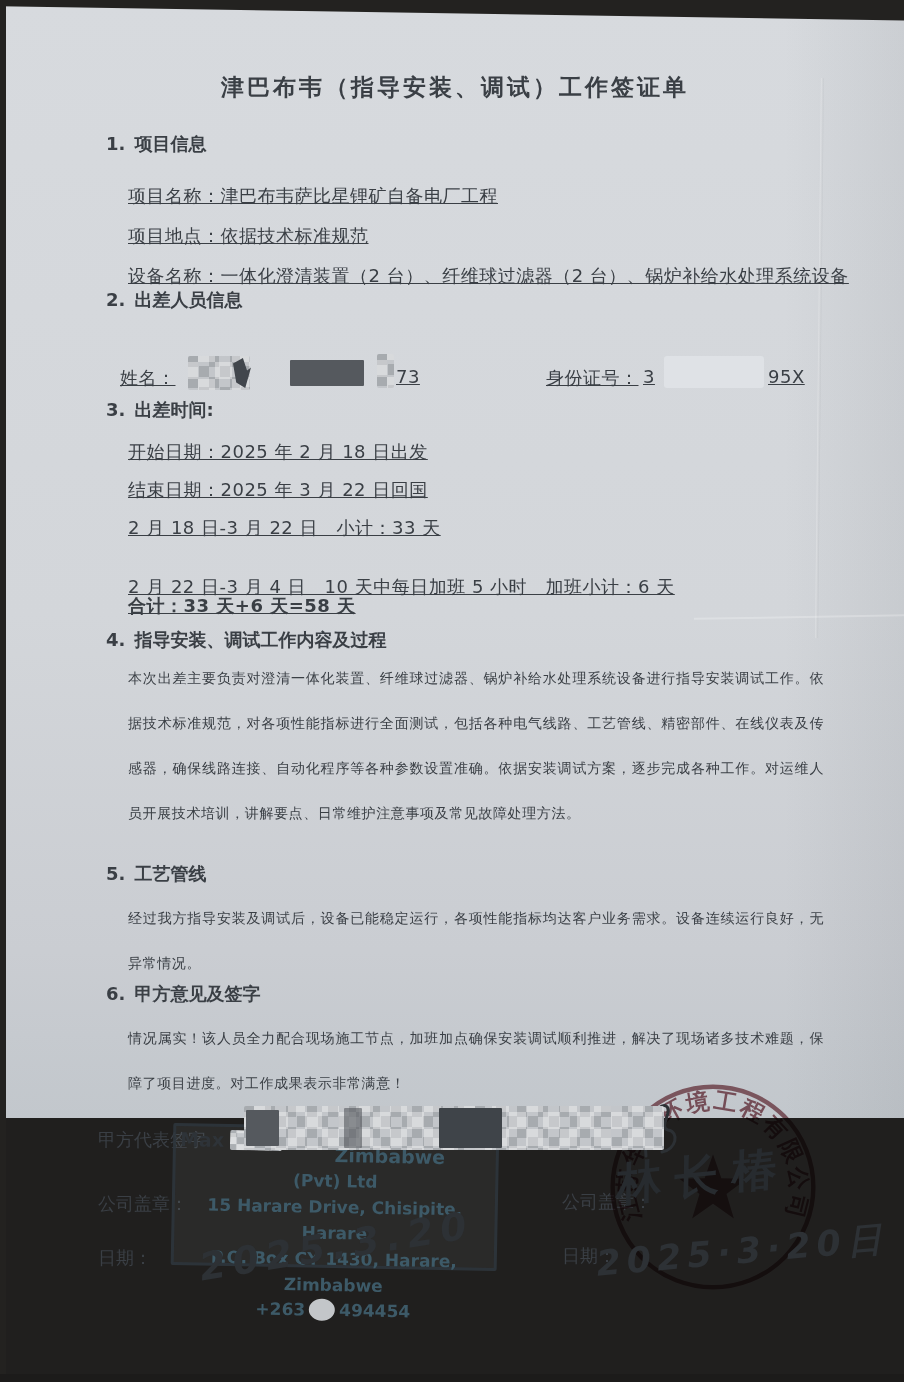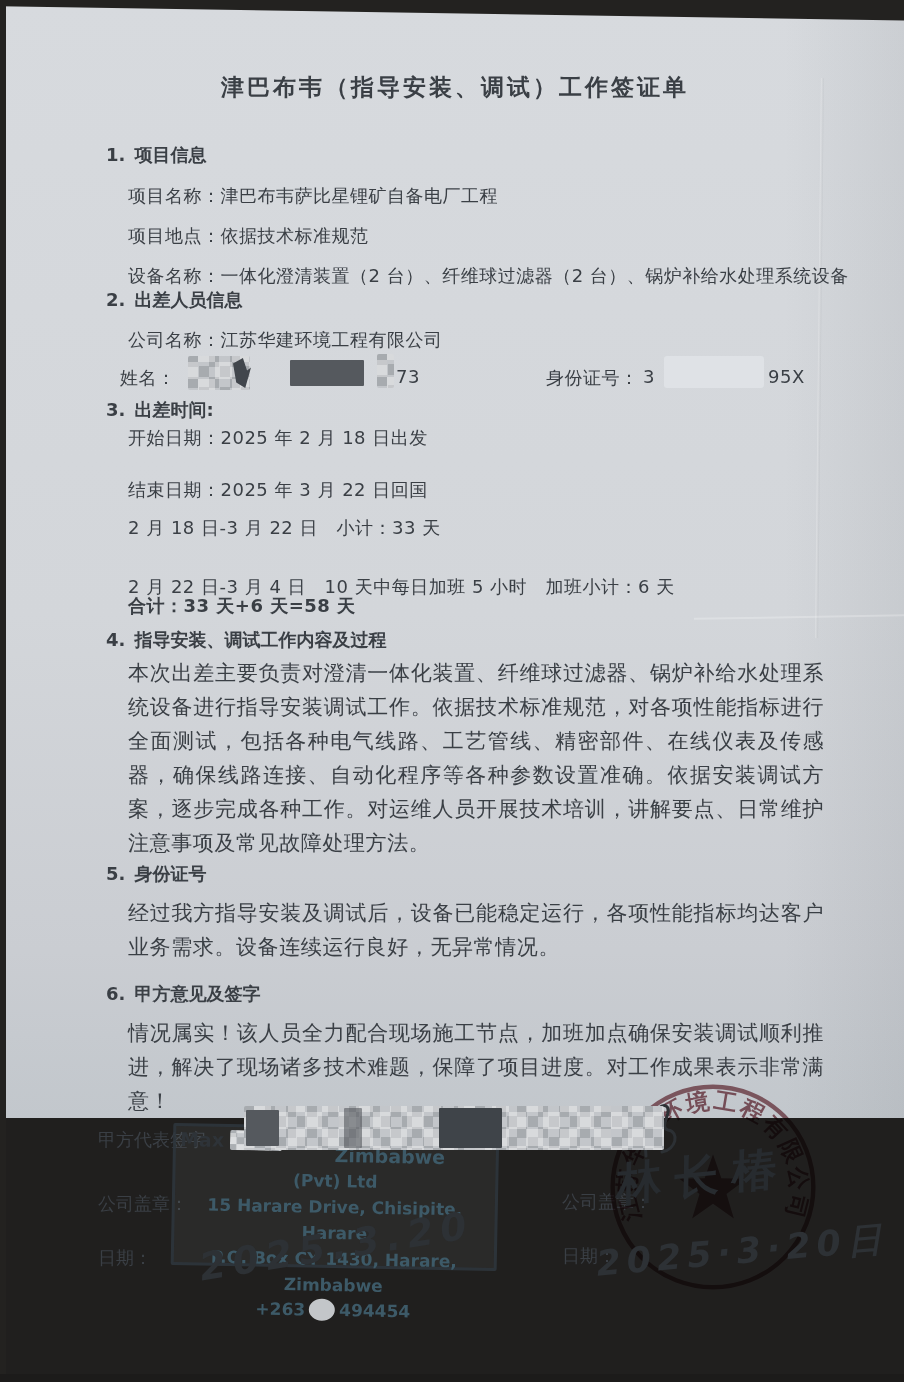--- a/index.html
+++ b/index.html
@@ -36,25 +36,25 @@
   .edge-left { position:absolute; left:0; top:0; width:6px; height:100%; background:#232220; }
   .edge-bottom { position:absolute; left:0; bottom:0; width:100%; height:8px; background:#1c1b1a; }
 
   .doc-title {
     position:absolute; left:0; top:72px; width:100%;
     text-align:center; font-size:23px; font-weight:bold;
     letter-spacing:3px; color:var(--ink);
   }
   .sec { position:absolute; left:100px; font-size:18px; font-weight:bold; color:var(--ink); white-space:pre; }
   .sec .num { margin-right:9px; }
-  .line { position:absolute; left:122px; font-size:18px; color:var(--ink); letter-spacing:.5px; white-space:pre; }
+  .line { position:absolute; left:122px; font-size:18px; color:var(--ink); letter-spacing:.5px; white-space:pre;text-decoration:underline; }
   .bold { font-weight:bold; }
   .para {
-    position:absolute; left:122px; width:696px; font-size:21px;
-    line-height:34px; text-align:justify; color:var(--ink); letter-spacing:.6px;
+    position:absolute; left:122px; width:696px; font-size:14px;
+    line-height:45px; text-align:justify; color:var(--ink); letter-spacing:.6px;
   }
   .label { position:absolute; font-size:18px; color:var(--ink); white-space:pre; }
 
   .mosaic {
     position:absolute;
     background:
       repeating-conic-gradient(rgba(255,255,255,.35) 0% 25%, rgba(0,0,0,0) 0% 50%) 10px 6px/34px 34px,
       repeating-conic-gradient(#c3c6ca 0% 25%, #a7abaf 0% 50%) 0 0/21px 21px;
     border-radius:2px;
   }
@@ -100,49 +100,48 @@
 </head>
 <body>
 
 <div class="paper">
   <div class="shade-right"></div>
   <div class="crease-v"></div>
   <div class="crease-h"></div>
 
   <div class="doc-title">津巴布韦（指导安装、调试）工作签证单</div>
 
-  <div class="sec" style="top:143px"><span class="num">1.</span><span>项目信息</span></div>
+  <div class="sec" style="top:132px"><span class="num">1.</span><span>项目信息</span></div>
   <div class="line" style="top:184px">项目名称：津巴布韦萨比星锂矿自备电厂工程</div>
   <div class="line" style="top:224px">项目地点：依据技术标准规范</div>
   <div class="line" style="top:264px">设备名称：一体化澄清装置（2 台）、纤维球过滤器（2 台）、锅炉补给水处理系统设备</div>
 
   <div class="sec" style="top:288px"><span class="num">2.</span><span>出差人员信息</span></div>
-  <div class="line" style="top:328px">公司名称：江苏华建环境工程有限公司</div>
   <div class="line" style="top:366px;left:114px">姓名：</div>
   <div class="mosaic" style="left:182px;top:356px;width:62px;height:34px"></div>
   <div class="glyph-bit" style="left:227px;top:358px;width:18px;height:30px"></div>
   <div class="redact-dark" style="left:284px;top:360px;width:74px;height:26px"></div>
   <div class="mosaic" style="left:371px;top:354px;width:17px;height:34px"></div>
   <div class="line" style="top:366px;left:390px">73</div>
   <div class="line" style="top:366px;left:540px">身份证号：</div>
   <div class="line" style="top:366px;left:637px">3</div>
   <div class="faint-block" style="left:658px;top:356px;width:100px;height:32px"></div>
   <div class="line" style="top:366px;left:762px">95X</div>
 
   <div class="sec" style="top:398px"><span class="num">3.</span><span>出差时间:</span></div>
-  <div class="line" style="top:426px">开始日期：2025 年 2 月 18 日出发</div>
+  <div class="line" style="top:440px">开始日期：2025 年 2 月 18 日出发</div>
   <div class="line" style="top:478px">结束日期：2025 年 3 月 22 日回国</div>
   <div class="line" style="top:516px">2 月 18 日-3 月 22 日　小计：33 天</div>
   <div class="line" style="top:575px">2 月 22 日-3 月 4 日　10 天中每日加班 5 小时　加班小计：6 天</div>
   <div class="line bold" style="top:594px">合计：33 天+6 天=58 天</div>
 
   <div class="sec" style="top:628px"><span class="num">4.</span><span>指导安装、调试工作内容及过程</span></div>
   <div class="para" style="top:656px">本次出差主要负责对澄清一体化装置、纤维球过滤器、锅炉补给水处理系统设备进行指导安装调试工作。依据技术标准规范，对各项性能指标进行全面测试，包括各种电气线路、工艺管线、精密部件、在线仪表及传感器，确保线路连接、自动化程序等各种参数设置准确。依据安装调试方案，逐步完成各种工作。对运维人员开展技术培训，讲解要点、日常维护注意事项及常见故障处理方法。</div>
 
-  <div class="sec" style="top:862px"><span class="num">5.</span><span>身份证号</span></div>
+  <div class="sec" style="top:862px"><span class="num">5.</span><span>工艺管线</span></div>
   <div class="para" style="top:896px">经过我方指导安装及调试后，设备已能稳定运行，各项性能指标均达客户业务需求。设备连续运行良好，无异常情况。</div>
 
   <div class="sec" style="top:982px"><span class="num">6.</span><span>甲方意见及签字</span></div>
   <div class="para" style="top:1016px">情况属实！该人员全力配合现场施工节点，加班加点确保安装调试顺利推进，解决了现场诸多技术难题，保障了项目进度。对工作成果表示非常满意！</div>
 
   <div class="label" style="left:92px;top:1128px">甲方代表签字：</div>
   <div class="label" style="left:92px;top:1192px">公司盖章：</div>
   <div class="label" style="left:92px;top:1246px">日期：</div>
   <div class="label" style="left:556px;top:1130px">乙方签字：</div>
   <div class="label" style="left:556px;top:1190px">公司盖章：</div>

